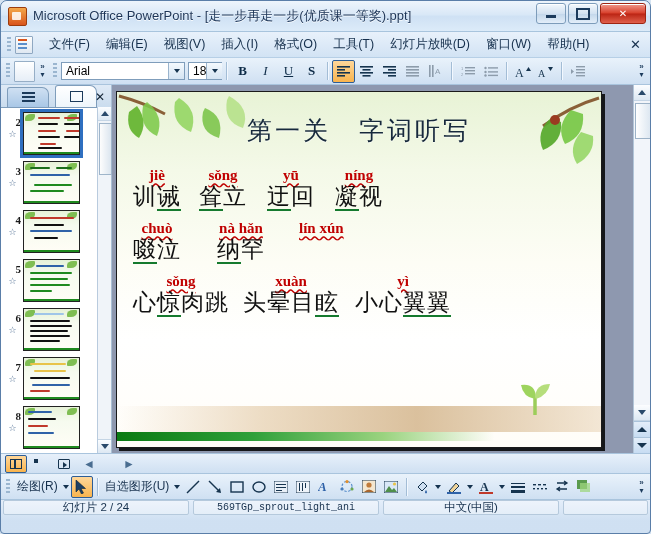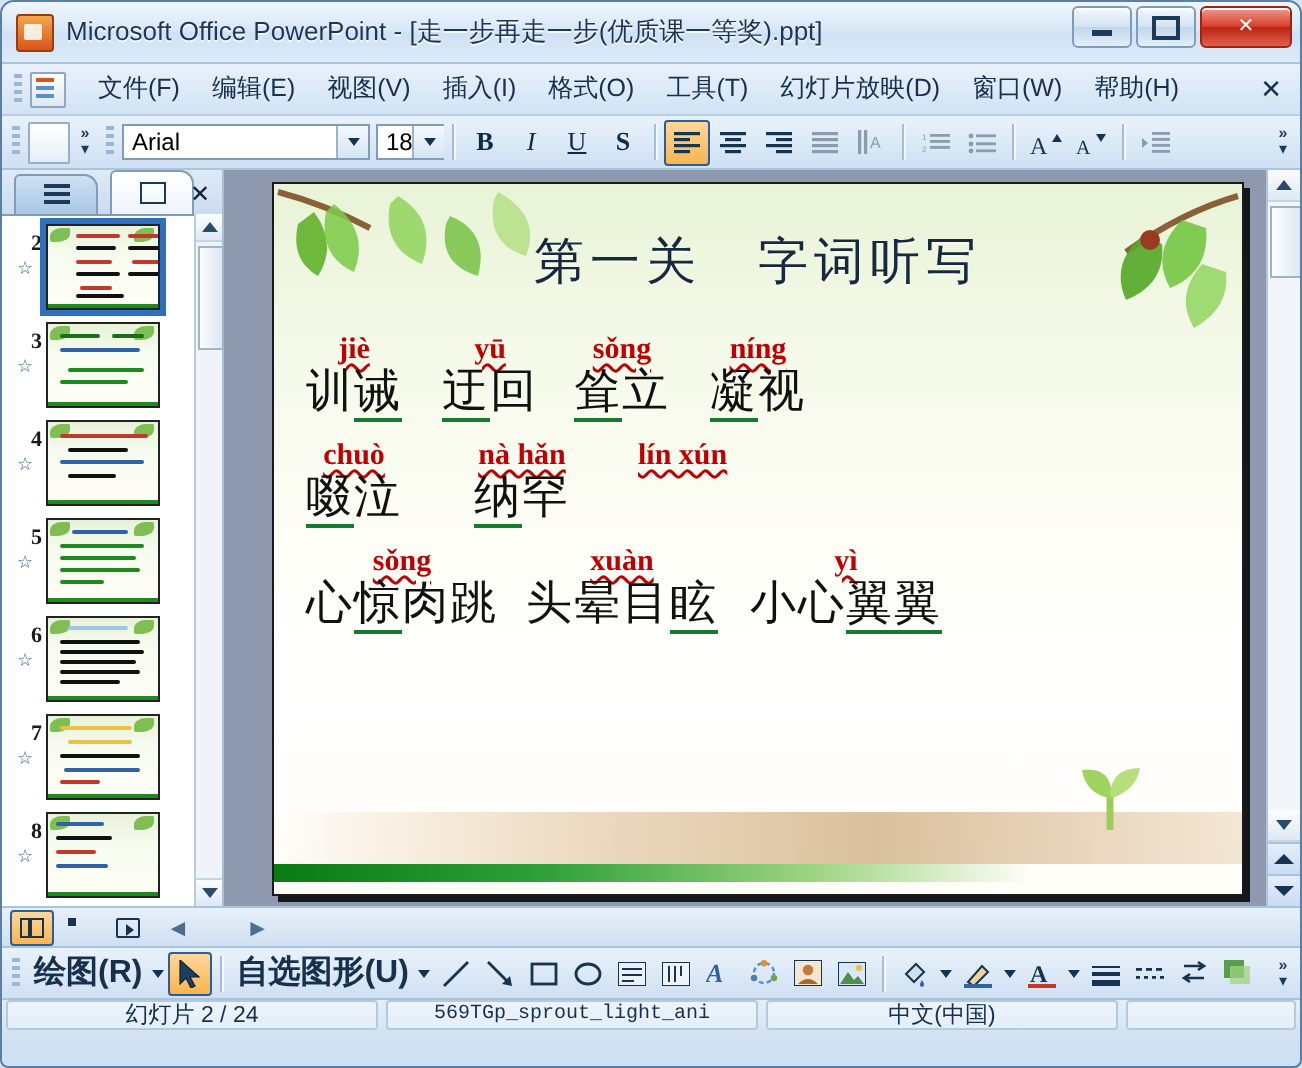--- a/index.html
+++ b/index.html
@@ -182,21 +182,21 @@
   .ps-arrow.bot{position:absolute;bottom:0;left:0;right:0;border-top:1px solid #c5d5e5;border-bottom:none;}
   .tri-up{width:0;height:0;border-left:4px solid transparent;border-right:4px solid transparent;border-bottom:5px solid #2a4a6b;}
   .tri-dn{width:0;height:0;border-left:4px solid transparent;border-right:4px solid transparent;border-top:5px solid #2a4a6b;}
 
   
   .canvas-wrap{
     flex:1;background:#8e98af;position:relative;overflow:hidden;
     display:flex;align-items:center;justify-content:center;
   }
   .slide{
-    position:absolute;left:24px;top:6px;width:484px;height:355px;
+    position:absolute;left:4px;top:6px;width:484px;height:355px;
     background:linear-gradient(180deg,#e8f3d6 0%,#f4f9e8 22%,#fdfdf5 48%,#ffffff 70%,#fffdf8 100%);
     border:1px solid #1a1a1a;
     box-shadow:3px 3px 0 rgba(0,0,0,.85);
     overflow:hidden;
   }
   .leaf-deco{position:absolute;pointer-events:none;}
   .slide-title{
     position:absolute;left:0;right:0;top:22px;text-align:center;
     font-size:25px;letter-spacing:3px;color:#17293c;
     font-family:"DejaVu Sans","Liberation Sans",sans-serif;
@@ -254,21 +254,21 @@
   .vb-show:after{content:"";position:absolute;left:4px;top:2px;border-left:4px solid #16344f;
     border-top:3px solid transparent;border-bottom:3px solid transparent;}
   .hscroll-arrows{display:flex;align-items:center;margin-left:6px;gap:28px;color:#4a6d90;}
 
   
   .drawbar{
     height:25px;display:flex;align-items:center;
     background:linear-gradient(180deg,#e9f2fb,#cfe0f2);
     border-top:1px solid #a9c4dd;padding-left:3px;position:relative;
   }
-  .dlabel{font-size:16px;color:#16304d;padding:0 3px;white-space:nowrap;font-weight:bold;}
+  .dlabel{font-size:12px;color:#16304d;padding:0 3px;white-space:nowrap;}
   .dbtn{width:20px;height:20px;display:flex;align-items:center;justify-content:center;
     border:1px solid transparent;border-radius:2px;flex:none;}
   .dbtn.on{background:linear-gradient(180deg,#ffd79a,#f9b44e);border-color:#2d5d96;}
   .mini-caret{width:0;height:0;border-left:3px solid transparent;border-right:3px solid transparent;
     border-top:4px solid #15334f;margin:0 2px;}
 
   
   .statusbar{
     height:21px;display:flex;align-items:flex-start;
     background:linear-gradient(180deg,#e4eefa,#cfe0f2);
@@ -630,27 +630,27 @@
         </div>
 
         <div class="slide-title">第一关　字词听写</div>
 
         <div class="wordgrid" id="word-grid">
             <div class="wrow">
               <div class="wcell" style="margin-left: 16px;">
                 <div class="py">jiè</div>
                 <div class="hz"><span>训</span><span class="u">诫</span></div>
               </div>
+              <div class="wcell" style="margin-left: 18px;">
+                <div class="py">sǒng</div>
+                <div class="hz"><span class="u">耸</span><span>立</span></div>
+              </div>
               <div class="wcell" style="margin-left: 20px;">
                 <div class="py">yū</div>
                 <div class="hz"><span class="u">迂</span><span>回</span></div>
-              </div>
-              <div class="wcell" style="margin-left: 18px;">
-                <div class="py">sǒng</div>
-                <div class="hz"><span class="u">耸</span><span>立</span></div>
               </div>
               <div class="wcell" style="margin-left: 20px;">
                 <div class="py">níng</div>
                 <div class="hz"><span class="u">凝</span><span>视</span></div>
               </div>
             </div>
             <div class="wrow">
               <div class="wcell" style="margin-left: 16px;">
                 <div class="py">chuò</div>
                 <div class="hz"><span class="u">啜</span><span>泣</span></div>

